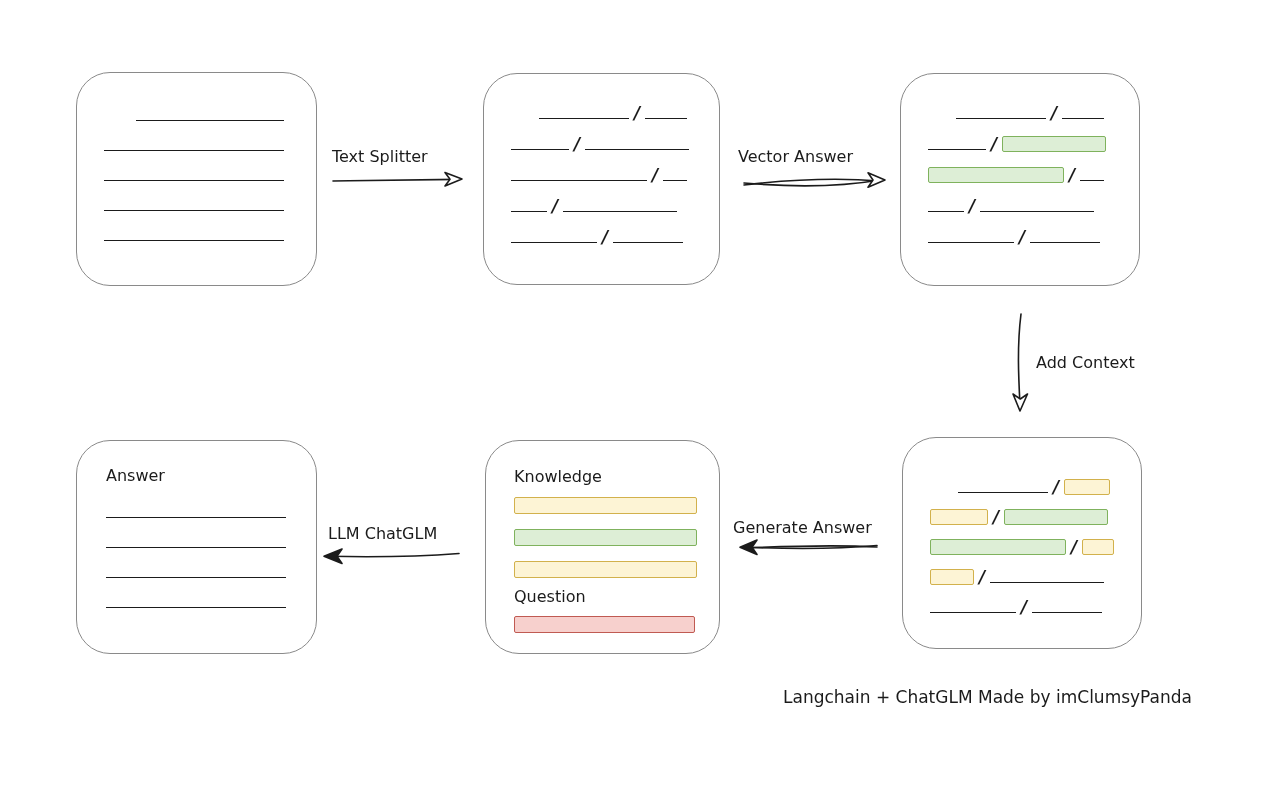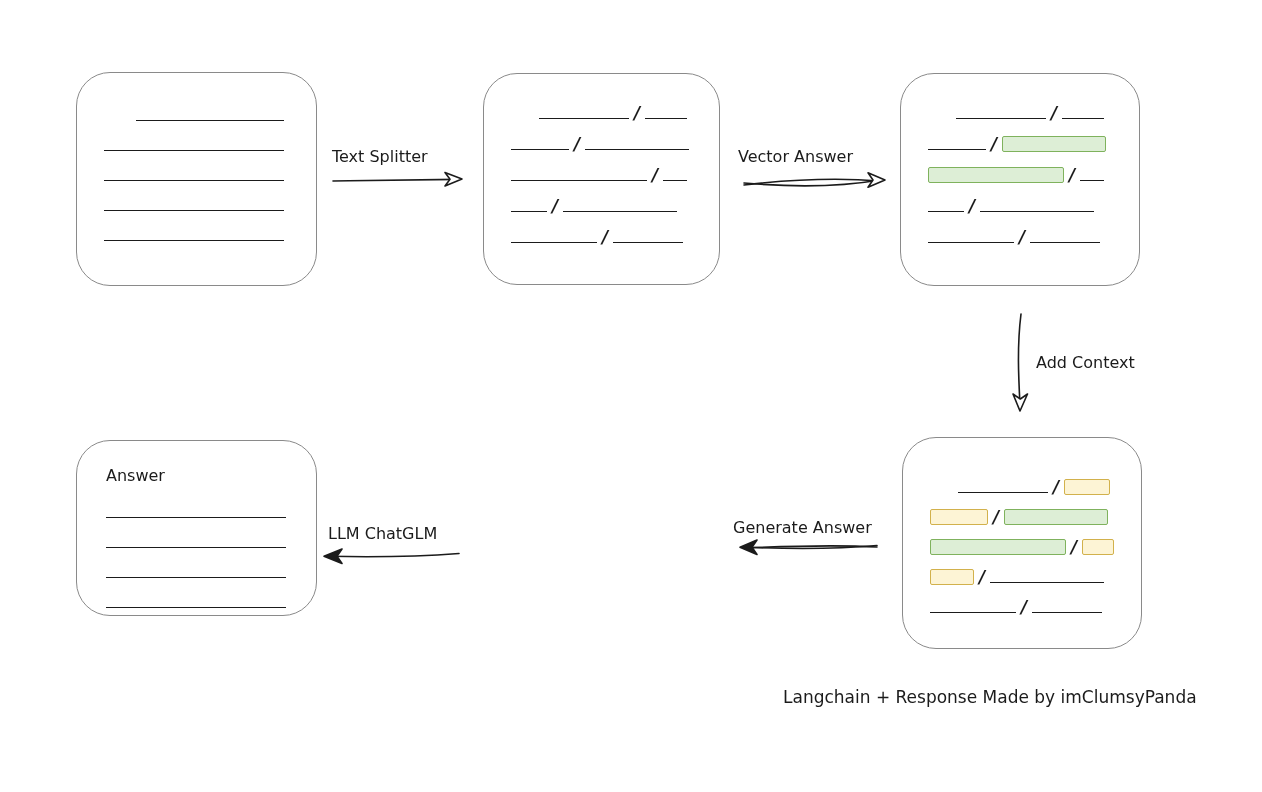--- a/index.html
+++ b/index.html
@@ -153,22 +153,44 @@
           <span class="tline" style="width: 114px;"></span>
         </div>
         <div class="row">
           <span class="tline" style="width: 86px;"></span>
           <span class="slash">/</span>
           <span class="tline" style="width: 70px;"></span>
         </div>
       </div>
   </div>
 
-
-  <div class="box" style="left:76px;top:440px;width:241px;height:176px;">
+  <div class="box" style="left:485px;top:440px;width:235px;height:214px;">
+    <div class="prompt-inner">
+      <div class="box-label">Knowledge</div>
+      <div class="rows bars">
+          <div class="row">
+            <span class="chip yellow" style="width: 183px;"></span>
+          </div>
+          <div class="row">
+            <span class="chip green" style="width: 183px;"></span>
+          </div>
+          <div class="row">
+            <span class="chip yellow" style="width: 183px;"></span>
+          </div>
+        </div>
+      <div class="box-label question-label">Question</div>
+      <div class="rows bars qbar">
+          <div class="row">
+            <span class="chip red" style="width: 181px;"></span>
+          </div>
+        </div>
+    </div>
+  </div>
+
+  <div class="box" style="left:76px;top:440px;width:241px;height:214px;">
     <div class="answer-inner">
       <div class="box-label">Answer</div>
       <div class="rows gap10">
           <div class="row">
             <span class="tline" style="width: 180px;"></span>
           </div>
           <div class="row">
             <span class="tline" style="width: 180px;"></span>
           </div>
           <div class="row">
@@ -180,21 +202,21 @@
         </div>
     </div>
   </div>
 
   <div class="edge-label" style="left:332px;top:147px;width:136px;">Text Splitter</div>
   <div class="edge-label" style="left:738px;top:147px;width:140px;">Vector Answer</div>
   <div class="edge-label left-align" style="left:1036px;top:353px;">Add Context</div>
   <div class="edge-label" style="left:733px;top:518px;width:150px;">Generate Answer</div>
   <div class="edge-label" style="left:328px;top:524px;width:135px;">LLM ChatGLM</div>
 
-  <div class="caption" style="left:783px;top:687px;">Langchain + Response Made by imClumsyPanda</div>
+  <div class="caption" style="left:783px;top:687px;">Langchain + ChatGLM Made by imClumsyPanda</div>
 
   <svg class="arrows" width="1262" height="792" viewBox="0 0 1262 792">
 
     <g>
       <path d="M333,181 C376,180.5 420,180 457,179.4"></path>
       <path class="head" d="M445,172.5 L462,179 L445,186 L450,179.2 Z"></path>
     </g>
 
     <g>
       <path d="M744,185 C795,179 842,178 880,181"></path>

